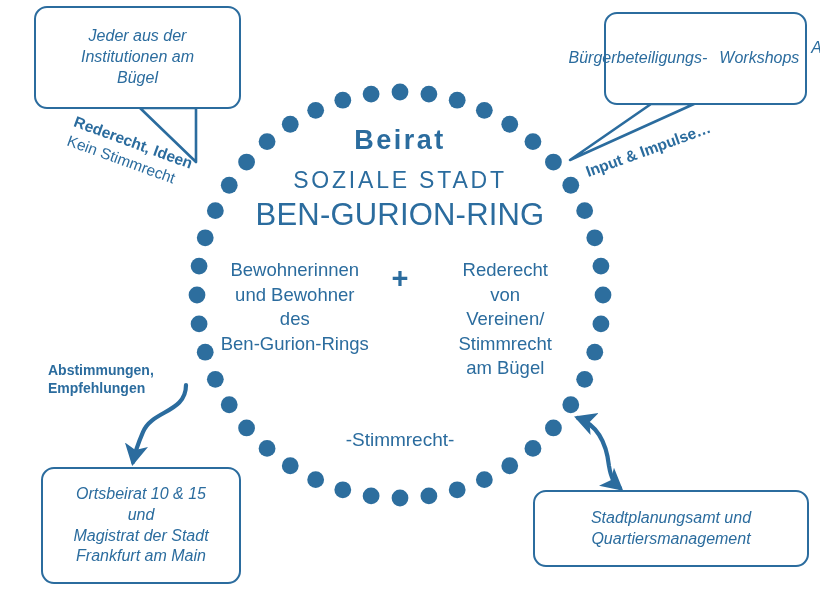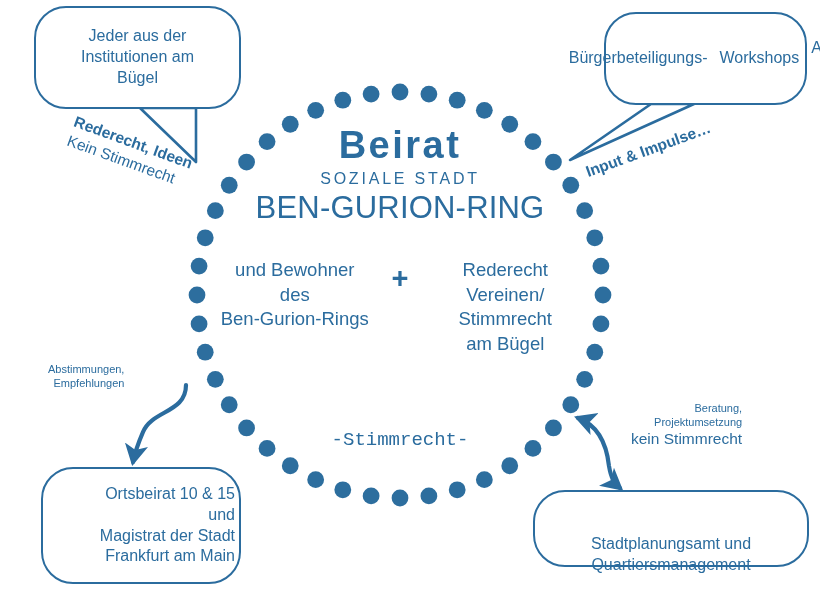--- a/index.html
+++ b/index.html
@@ -23,29 +23,30 @@
     top: 0;
     width: 820px;
     height: 600px;
   }
 
   
   .bubble {
     position: absolute;
     box-sizing: border-box;
     border: 2.6px solid #2b6c9e;
-    border-radius: 32px;
+    border-radius: 13px;
     background: #ffffff;
     color: #2b6c9e;
     display: flex;
     align-items: center;
     justify-content: center;
     text-align: center;
     line-height: 1.30;
     z-index: 3;
+    font-style: italic;
   }
   .bubble .txt { display: block; padding: 0 6px; }
 
   #bubble-neighborhood {
     left: 34px; top: 6px;
     width: 207px; height: 103px;
     font-size: 18.5px;
   }
   #bubble-workshops {
     left: 604px; top: 12px;
@@ -66,30 +67,30 @@
   
   #center-titles {
     position: absolute;
     left: 230px; top: 126px;
     width: 340px;
     text-align: center;
     color: #2b6c9e;
     z-index: 2;
   }
   #title-main {
-    font-size: 38px;
+    font-size: 27px;
     font-weight: bold;
     letter-spacing: 2.5px;
     line-height: 1.05;
   }
   #title-sub1 {
-    font-size: 16px;
+    font-size: 23px;
     letter-spacing: 2.8px;
     line-height: 1.28;
-    margin-top: 3px;
+    margin-top: 12px;
   }
   #title-sub2 {
     font-size: 31px;
     letter-spacing: 0.2px;
     line-height: 1.22;
   }
 
   #members-row {
     position: absolute;
     left: 210px; top: 258px;
@@ -115,21 +116,20 @@
   }
 
   #stimmrecht-label {
     position: absolute;
     left: 300px; top: 429px;
     width: 200px;
     text-align: center;
     font-size: 19px;
     color: #2b6c9e;
     z-index: 2;
-    font-family: Liberation Mono, monospace;
   }
 
   
   .rot-label {
     position: absolute;
     color: #2b6c9e;
     z-index: 4;
     white-space: nowrap;
   }
   .rot-label .line-b { font-weight: bold; font-size: 15.5px; line-height: 1.30; }
@@ -147,21 +147,21 @@
   }
 
   
   .flat-label {
     position: absolute;
     color: #2b6c9e;
     z-index: 4;
     white-space: nowrap;
     line-height: 1.28;
   }
-  .flat-label .line-b { font-weight: normal; font-size: 11px; text-align: right; }
+  .flat-label .line-b { font-weight: bold; font-size: 14px; }
   .flat-label .line-n { font-weight: normal; font-size: 15.5px; }
 
   #label-abstimmungen { left: 48px; top: 362px; }
   #label-beratung { left: 631px; top: 401px; }
 </style>
 </head>
 <body>
 
 <div id="stage">
 
@@ -247,27 +247,29 @@
   </div>
 
   <div id="center-titles">
     <div id="title-main">Beirat</div>
     <div id="title-sub1">SOZIALE STADT</div>
     <div id="title-sub2">BEN-GURION-RING</div>
   </div>
 
   <div id="members-row">
     <div class="member-col">
+      <div>Bewohnerinnen</div>
       <div>und Bewohner</div>
       <div>des</div>
       <div>Ben-Gurion-Rings</div>
     </div>
     <div id="plus-sign">+</div>
     <div class="member-col">
       <div>Rederecht</div>
+      <div>von</div>
       <div>Vereinen/</div>
       <div>Stimmrecht</div>
       <div>am Bügel</div>
     </div>
   </div>
 
   <div id="stimmrecht-label">-Stimmrecht-</div>
 
   <div class="rot-label" id="label-rederecht">
     <div class="line-b">Rederecht, Ideen</div>
@@ -276,33 +278,28 @@
 
   <div class="rot-label" id="label-input">
     <div class="line-b">Input &amp; Impulse…</div>
   </div>
 
   <div class="flat-label" id="label-abstimmungen">
     <div class="line-b">Abstimmungen,</div>
     <div class="line-b">Empfehlungen</div>
   </div>
 
-  <div class="flat-label" id="label-beratung">
-    <div class="line-b">Beratung,</div>
-    <div class="line-b">Projektumsetzung</div>
-    <div class="line-n">kein Stimmrecht</div>
-  </div>
 
   <div class="bubble" id="box-ortsbeirat"></div>
-  <div class="bubble" id="box-ortsbeirat-stack" style="left:41px; top:467px; width:200px; height:117px; border:none; background:transparent; flex-direction:column; z-index:4;align-items:flex-end;">
+  <div class="bubble" id="box-ortsbeirat-stack" style="left:41px; top:467px; width:200px; height:117px; border:none; background:transparent; flex-direction:column; z-index:4;">
     <span class="txt">Ortsbeirat 10 &amp; 15</span>
     <span class="txt">und</span>
     <span class="txt">Magistrat der Stadt</span>
     <span class="txt">Frankfurt am Main</span>
   </div>
 
   <div class="bubble" id="box-stadtplanungsamt"></div>
-  <div class="bubble" id="box-stadtplanungsamt-stack" style="left:533px; top:516px; width:276px; height:77px; border:none; background:transparent; flex-direction:column; z-index:4;">
+  <div class="bubble" id="box-stadtplanungsamt-stack" style="left:533px; top:490px; width:276px; height:77px; border:none; background:transparent; flex-direction:column; z-index:4;">
     <span class="txt">Stadtplanungsamt und</span>
     <span class="txt">Quartiersmanagement</span>
   </div>
 
 </div>
 
 </body></html>

